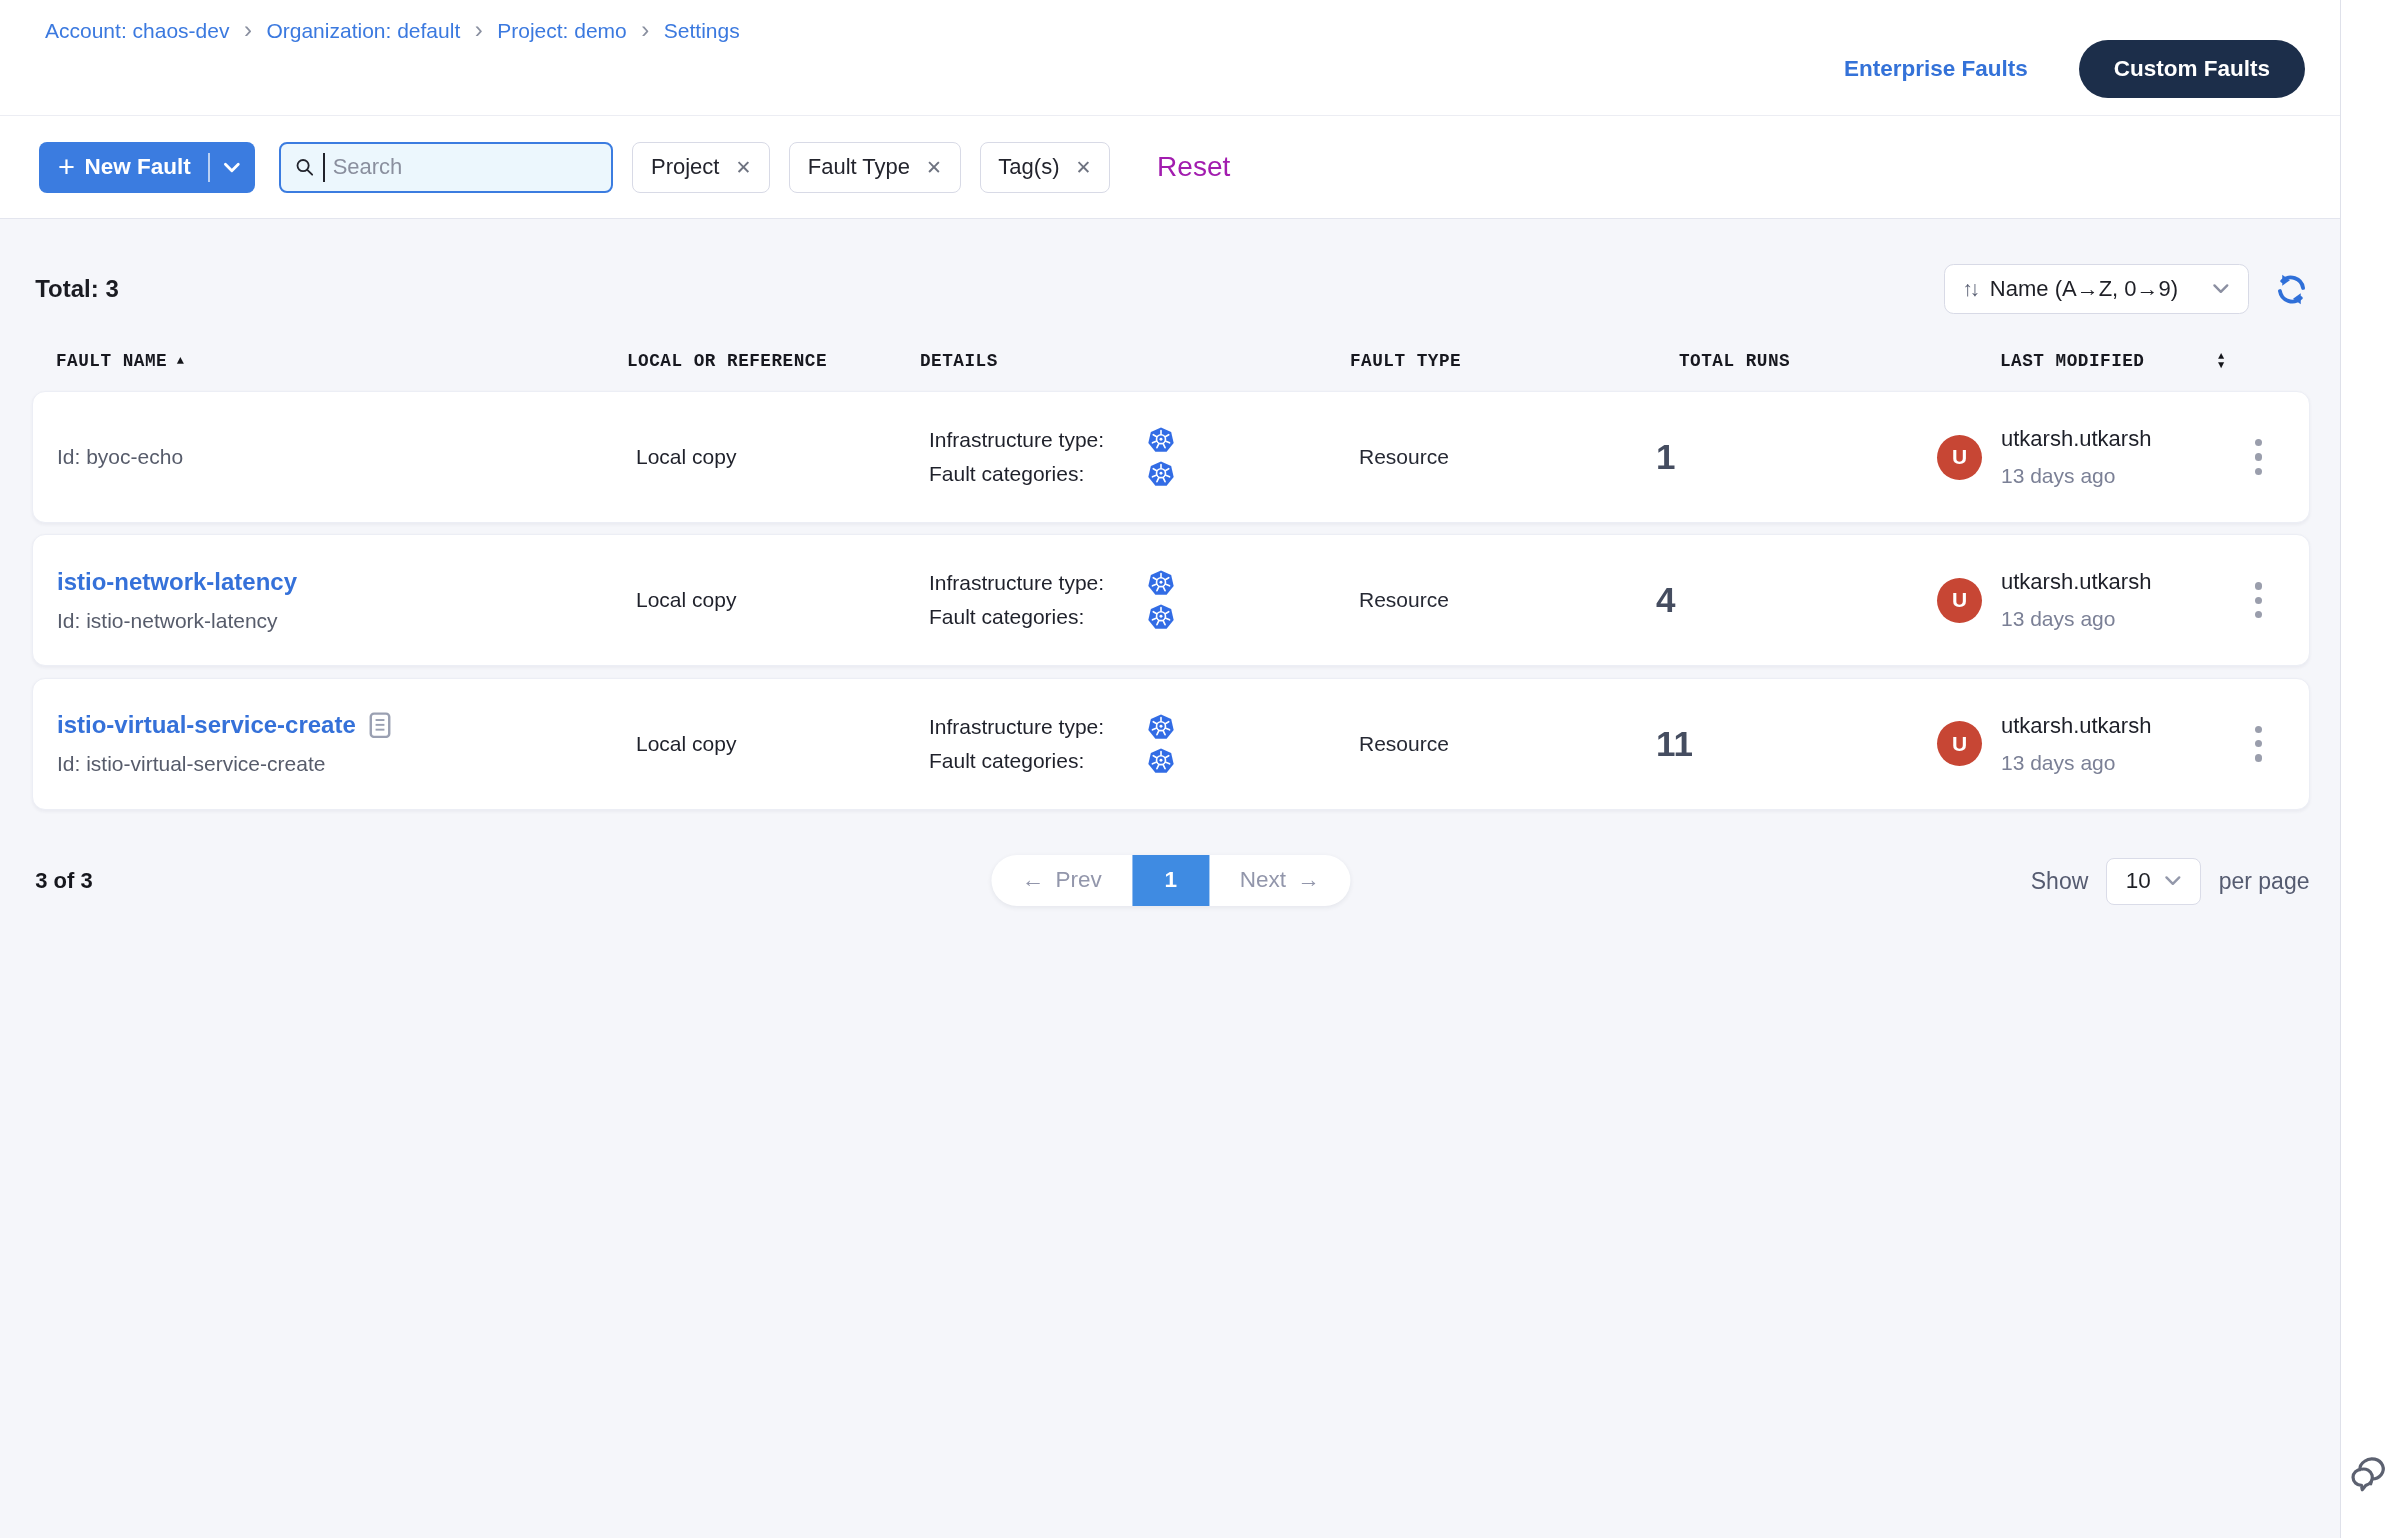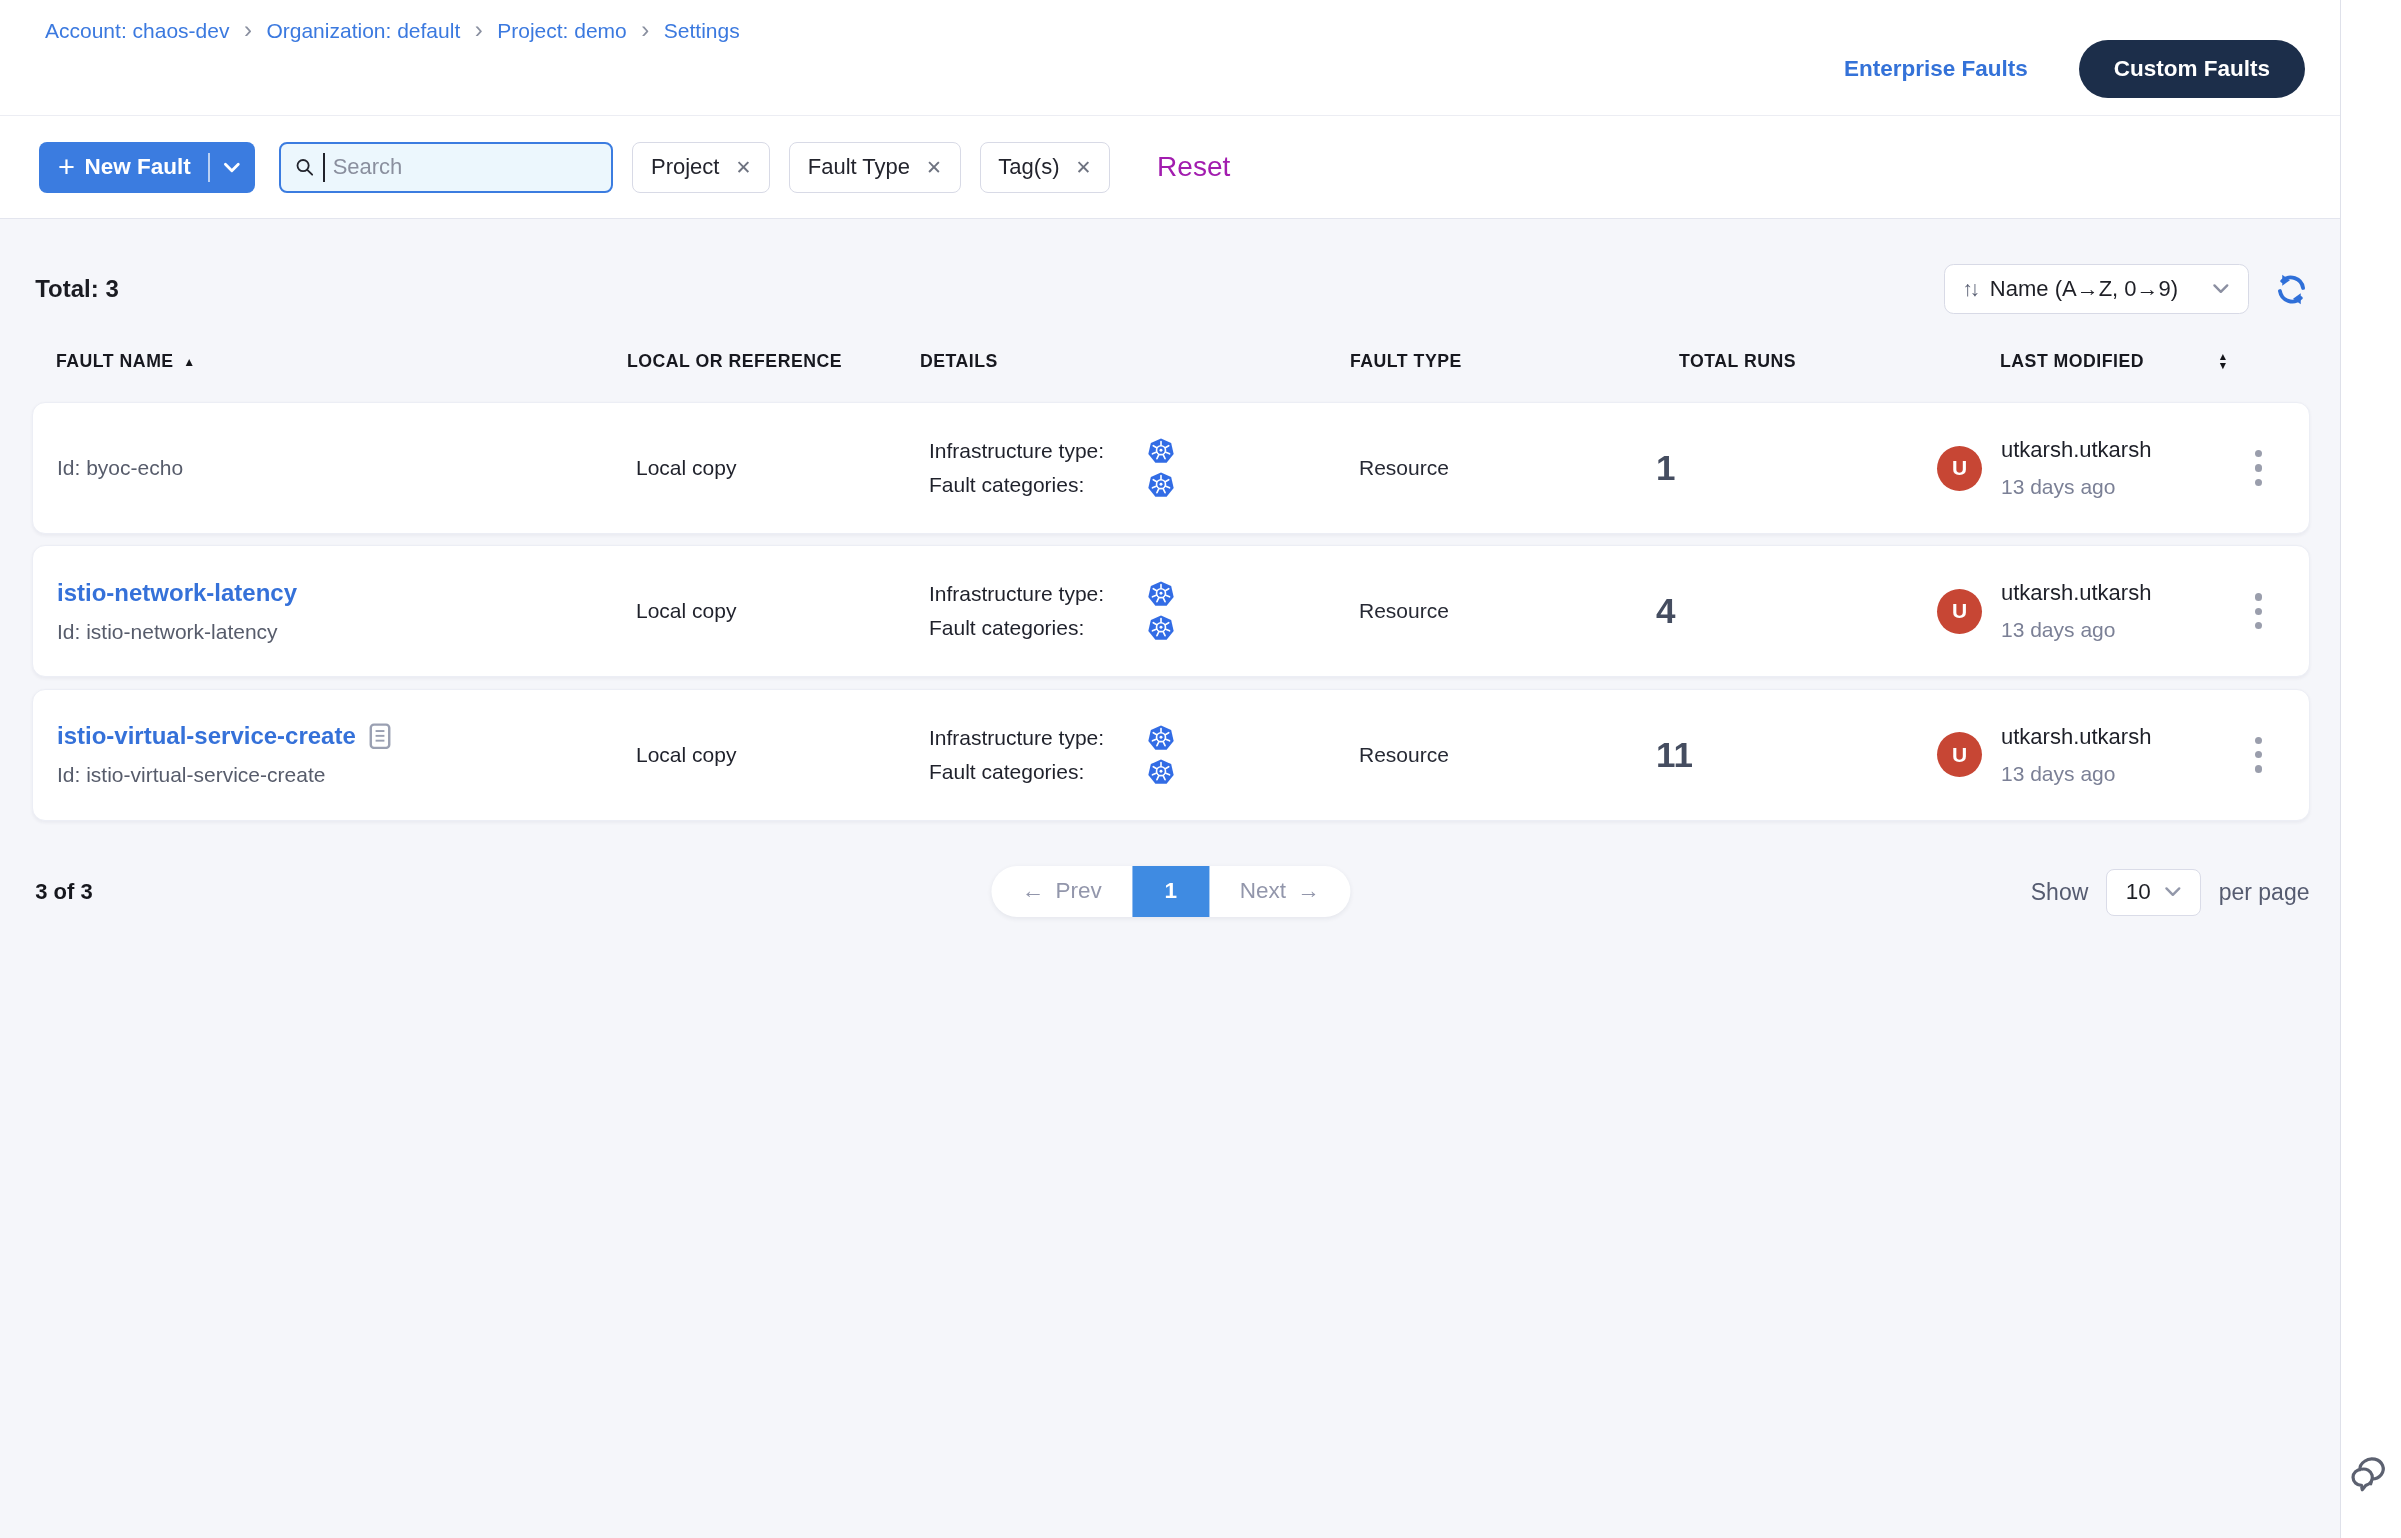--- a/index.html
+++ b/index.html
@@ -81,21 +81,21 @@
   .sort-label { font-size:22px; color:#1e1f26; }
   .sort-select .chev { margin-left:21px; }
   .refresh-btn { background:none; border:none; cursor:pointer; line-height:0; padding:0; }
 
   
   .grid-cols {
     display:grid;
     grid-template-columns:571px 293px 430px 305px 281px 296px 51px;
     align-items:center;
   }
-  .col-header-row { margin:37px 0 30px 0; padding:0 24px; }
+  .col-header-row { margin:37px 0 20px 0; padding:0 24px;font-family:Liberation Mono, monospace; }
   .col-header {
     font-size:17.7px; font-weight:800; color:#17181f; letter-spacing:0.5px;
     display:flex; align-items:center;
   }
   .col-header.indent-30 { text-indent:24px; }
   .col-header.indent-80 { text-indent:64px; }
   .sort-caret-up { font-size:12px; margin-left:9.6px; color:#14151a; }
   .sort-carets { display:flex; flex-direction:column; margin-left:9.6px; font-size:10.4px; line-height:8.8px; color:#14151a; }
 
   .fault-card {

